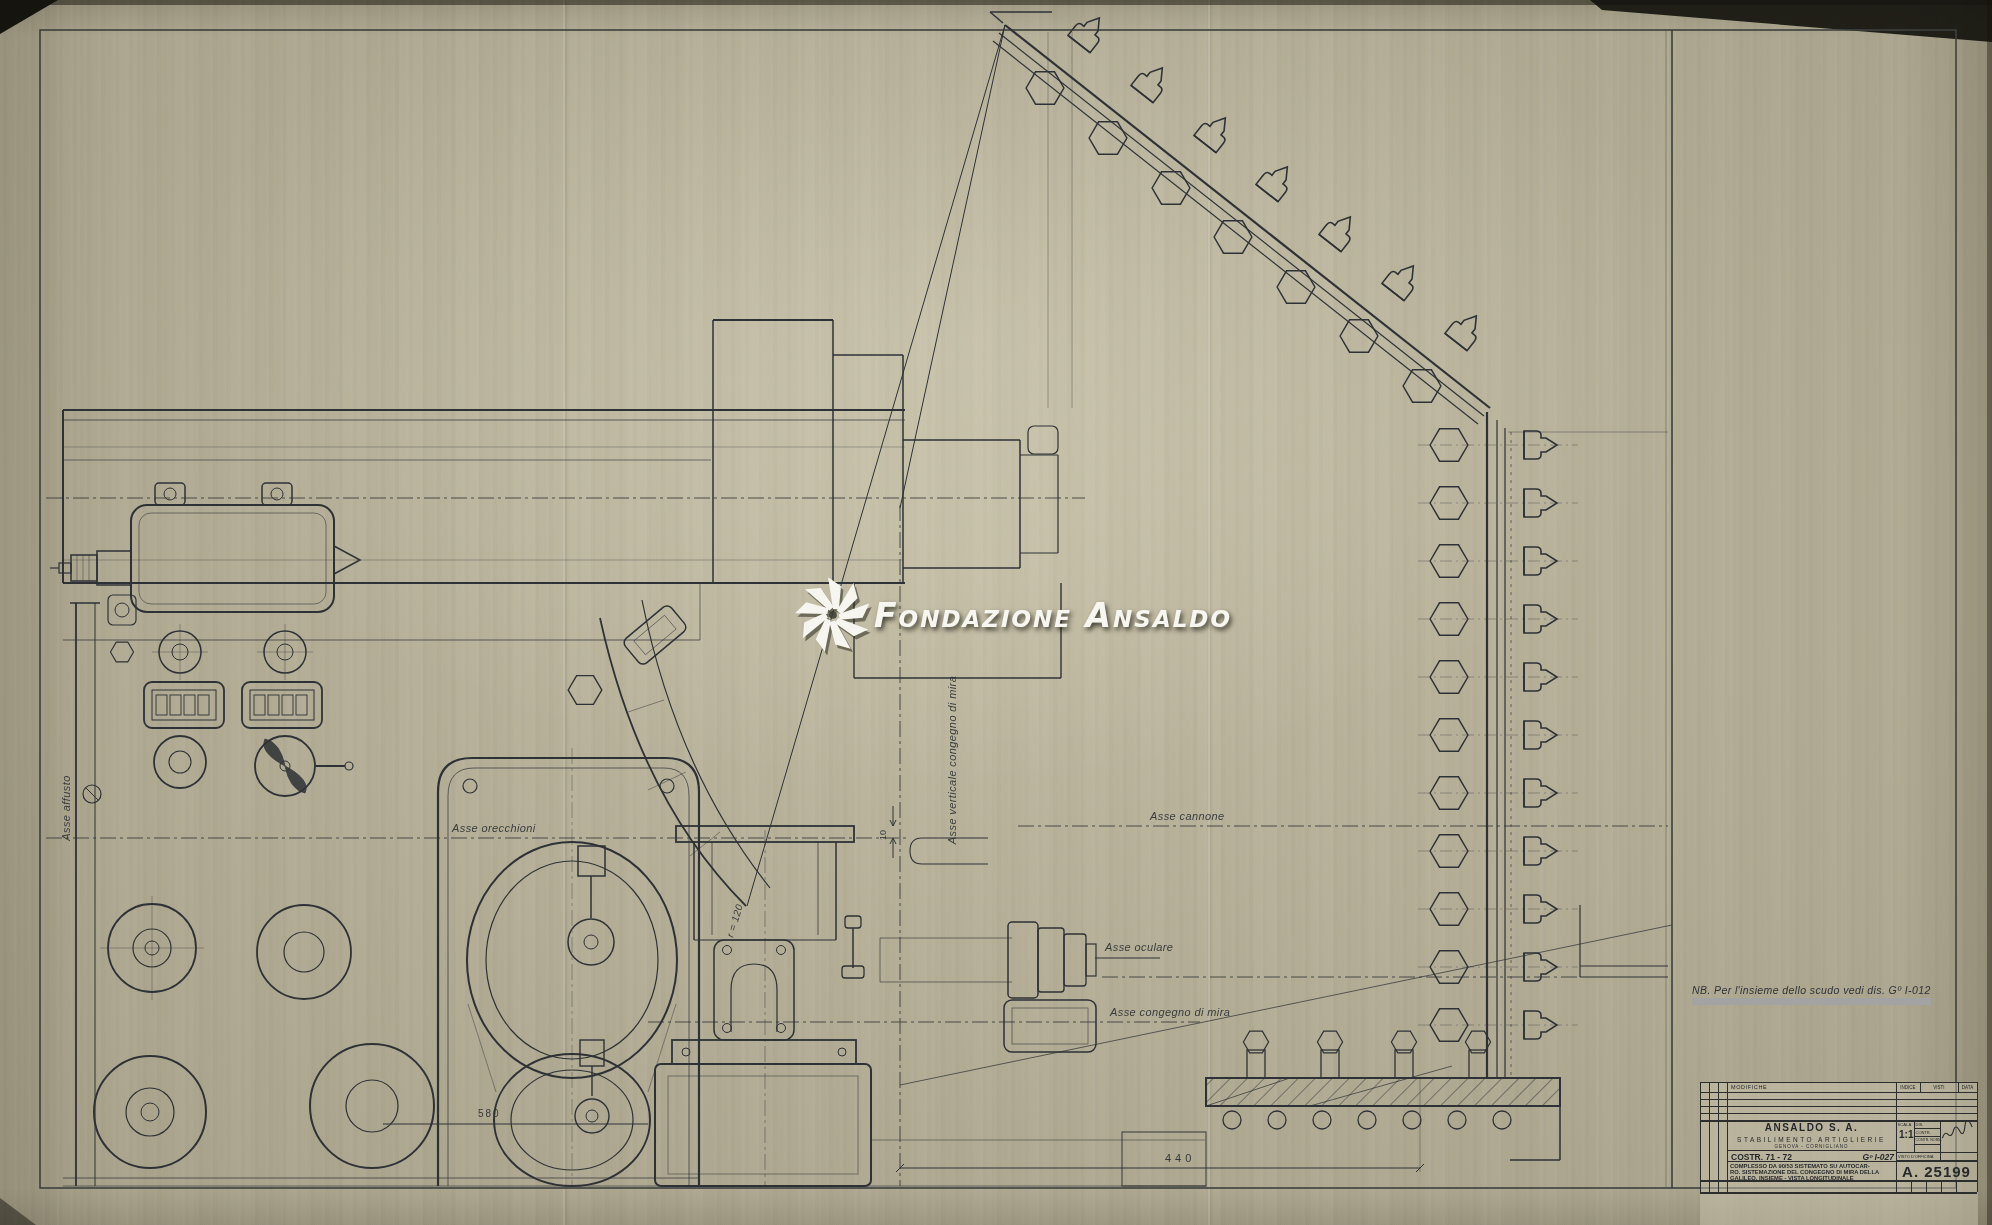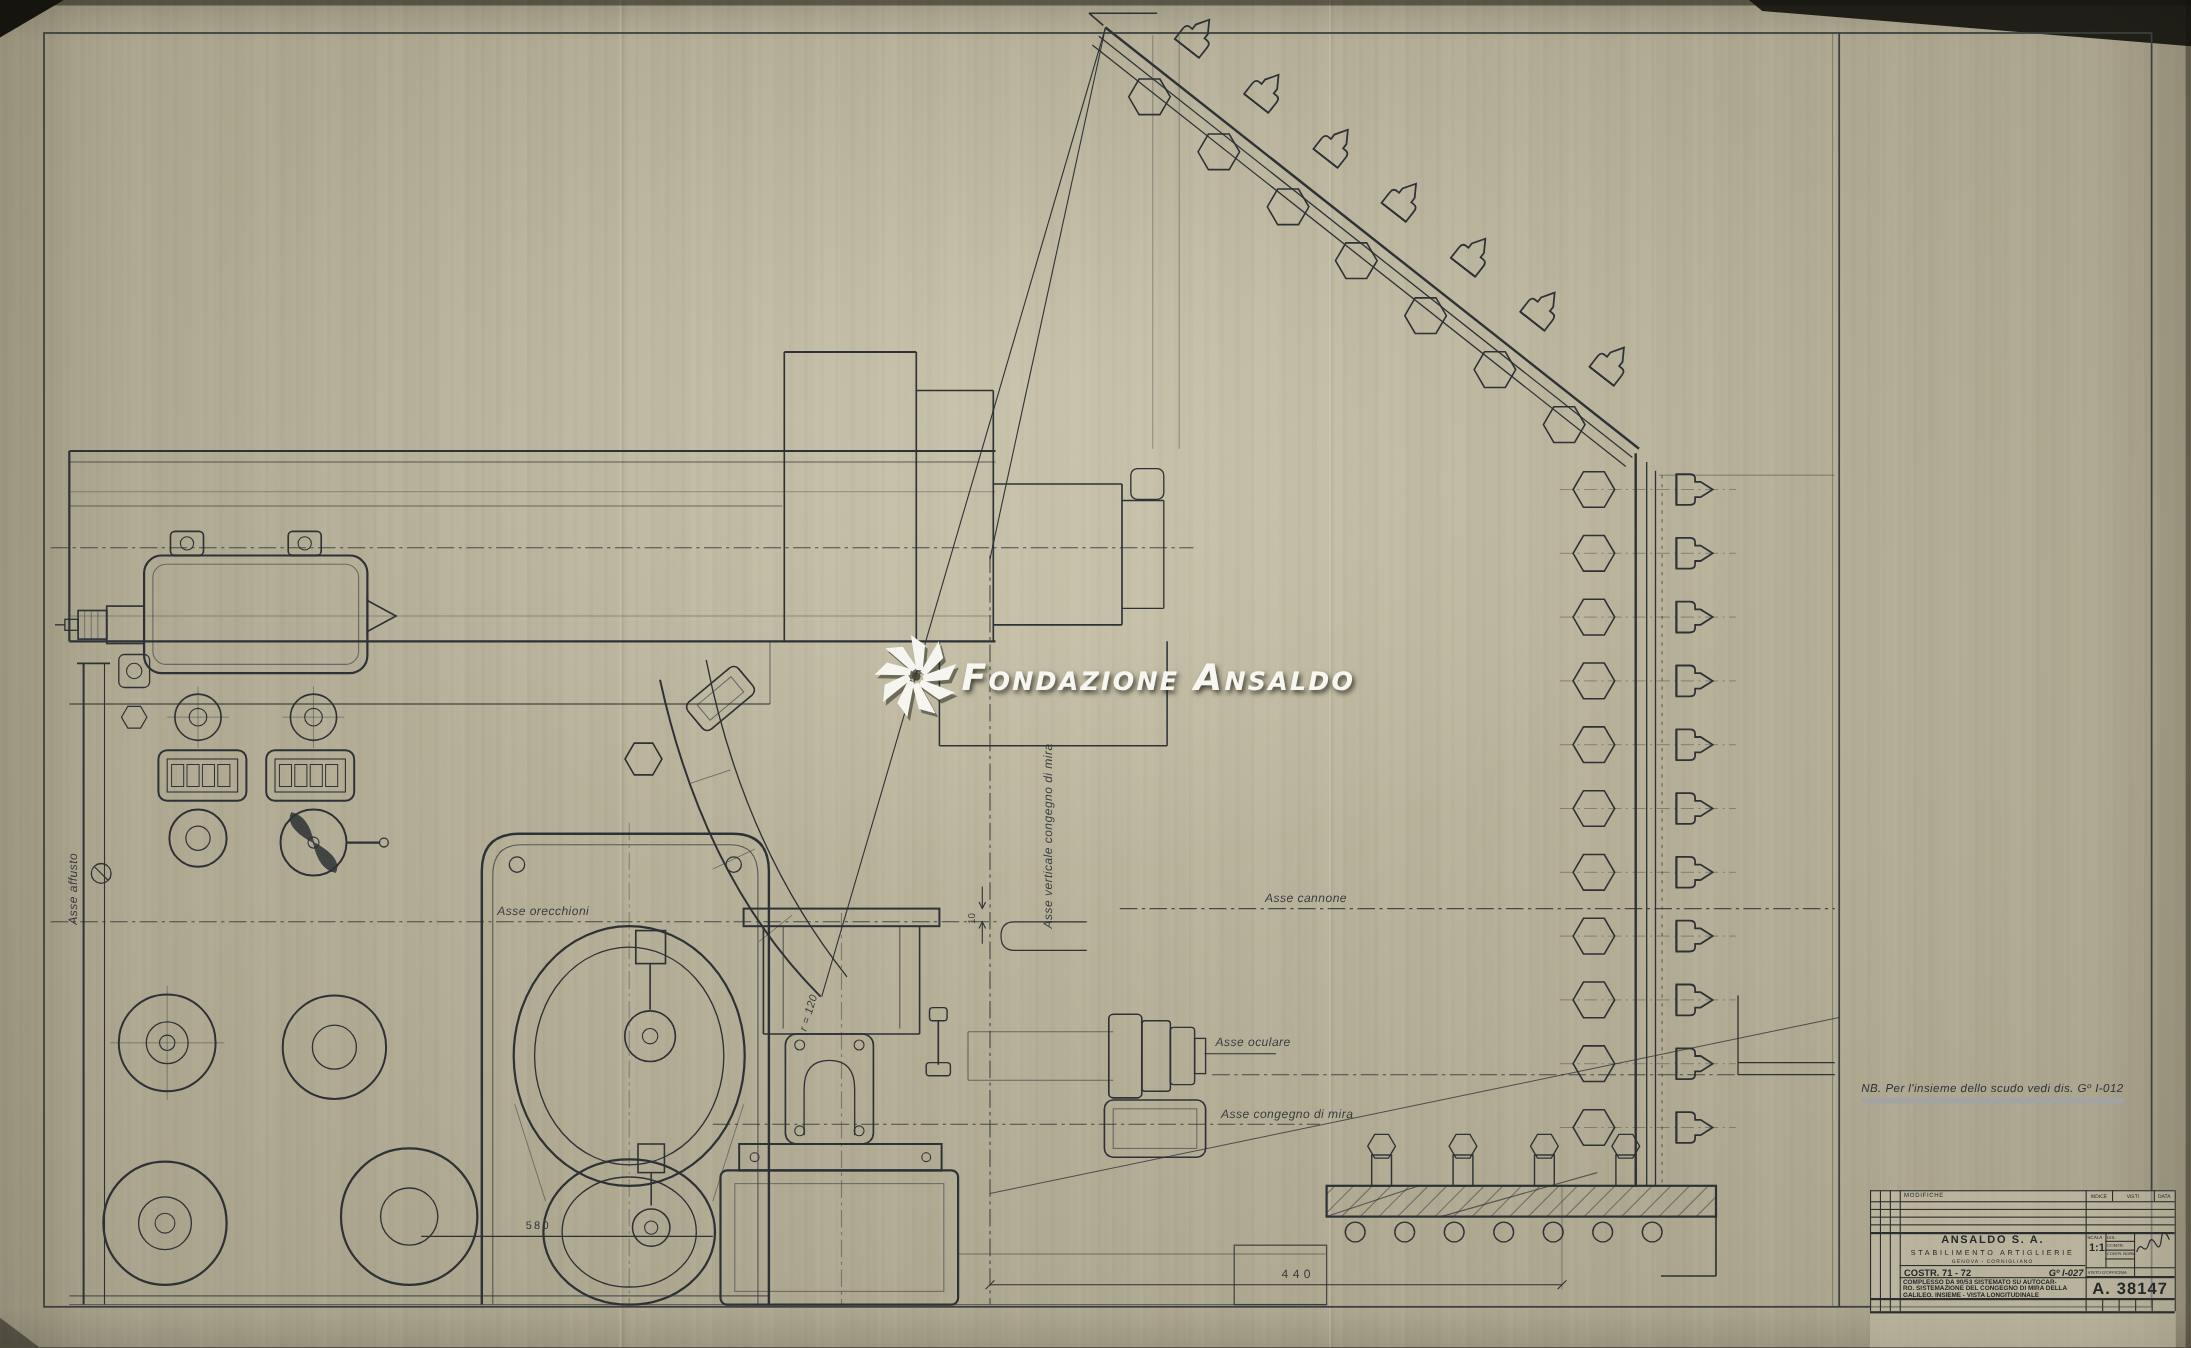--- a/index.html
+++ b/index.html
@@ -22,21 +22,21 @@
   .hand{font-style:italic;font-size:11px;letter-spacing:.4px;opacity:.92;}
   .dimtxt{font-size:11px;letter-spacing:4px;font-style:normal;opacity:.95;}
   
   .wm{position:absolute;left:792px;top:572px;width:440px;height:86px;display:flex;align-items:center;justify-content:flex-end;}
   .wm-text{font-family:"DejaVu Sans",sans-serif;font-style:italic;font-weight:700;font-size:33px;
     font-variant:small-caps;letter-spacing:2px;color:#f7f6f0;white-space:nowrap;
     text-shadow:2px 3px 5px rgba(28,28,18,.8), 0 0 1px rgba(255,255,255,.55);}
   
   .nbnote{position:absolute;left:1692px;top:984px;width:232px;font-size:10.5px;color:#2e3338;
     letter-spacing:.4px;font-style:italic;}
-  .nbnote span{border-bottom:5px solid #a3a3a3;padding-bottom:2px;white-space:nowrap;}
+  .nbnote span{border-bottom:7px solid #a3a3a3;padding-bottom:2px;white-space:nowrap;}
   
   .tblock{position:absolute;left:1700px;top:1082px;width:278px;height:143px;
     background:rgba(199,193,171,.5);color:#26292b;}
   .tb-v{position:absolute;width:1.2px;background:#2b2e2c;}
   .tb-h{position:absolute;height:1.2px;background:#2b2e2c;}
   .tb-t{position:absolute;white-space:nowrap;color:#26292b;}
   .c{text-align:center;}
 </style>
 </head>
 <body>
@@ -453,18 +453,18 @@
     <div class="tb-t" style="left:140px;top:69.5px;width:54px;text-align:right;font-size:8.5px;font-weight:bold;font-style:italic;">Gº I-027</div>
     <div class="tb-t" style="left:30px;top:80.5px;font-size:5.8px;font-weight:bold;">COMPLESSO DA 90/53 SISTEMATO SU AUTOCAR-</div>
     <div class="tb-t" style="left:30px;top:86.5px;font-size:5.8px;font-weight:bold;">RO. SISTEMAZIONE DEL CONGEGNO DI MIRA DELLA</div>
     <div class="tb-t" style="left:30px;top:92.5px;font-size:5.8px;font-weight:bold;">GALILEO. INSIEME - VISTA LONGITUDINALE</div>
     <div class="tb-t" style="left:197.5px;top:39.5px;font-size:4.2px;">SCALA</div>
     <div class="tb-t" style="left:199px;top:47px;font-size:10px;font-weight:bold;">1:1</div>
     <div class="tb-t" style="left:215.5px;top:40px;font-size:4px;">DIS.</div>
     <div class="tb-t" style="left:215.5px;top:48px;font-size:4px;">CONTR.</div>
     <div class="tb-t" style="left:215.5px;top:56px;font-size:3.6px;">CONTR. NORM.</div>
     <div class="tb-t" style="left:198px;top:71.5px;font-size:4px;">VISTO D'OFFICINA</div>
-    <div class="tb-t c" style="left:196px;top:81px;width:81px;font-size:15px;font-weight:bold;letter-spacing:1px;">A. 38147</div>
+    <div class="tb-t c" style="left:196px;top:81px;width:81px;font-size:15px;font-weight:bold;letter-spacing:1px;">A. 25199</div>
     <svg width="36" height="28" style="position:absolute;left:240px;top:38px;" viewBox="0 0 36 28">
       <path d="M2,16 q3,-7 6,-3 t6,-3 t6,1 t6,-4 t7,2" fill="none" stroke="#2a2c30" stroke-width="1.1" transform="rotate(-8 18 14)"></path>
     </svg>
   </div>
 </div>
 
 </body></html>

